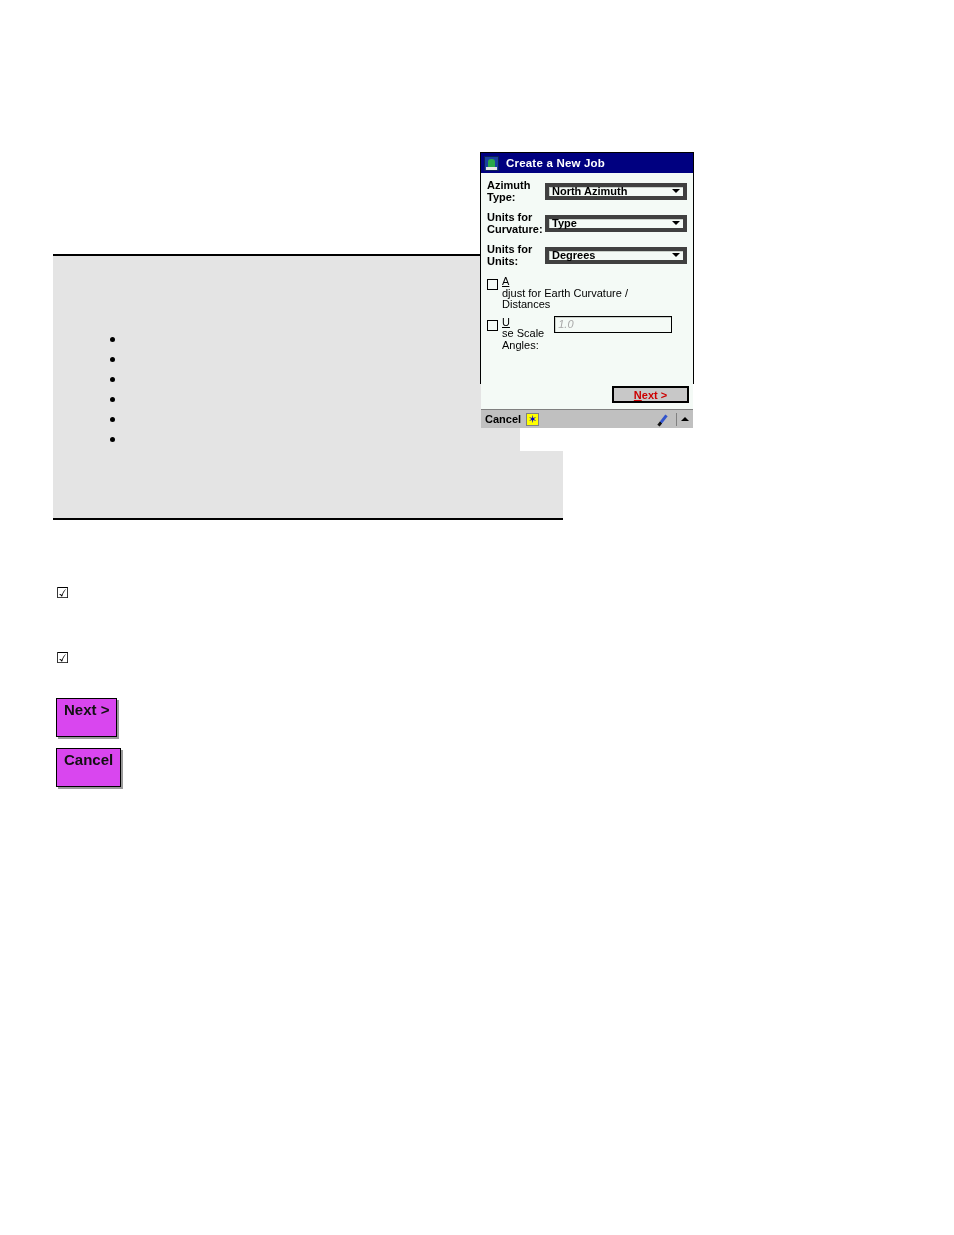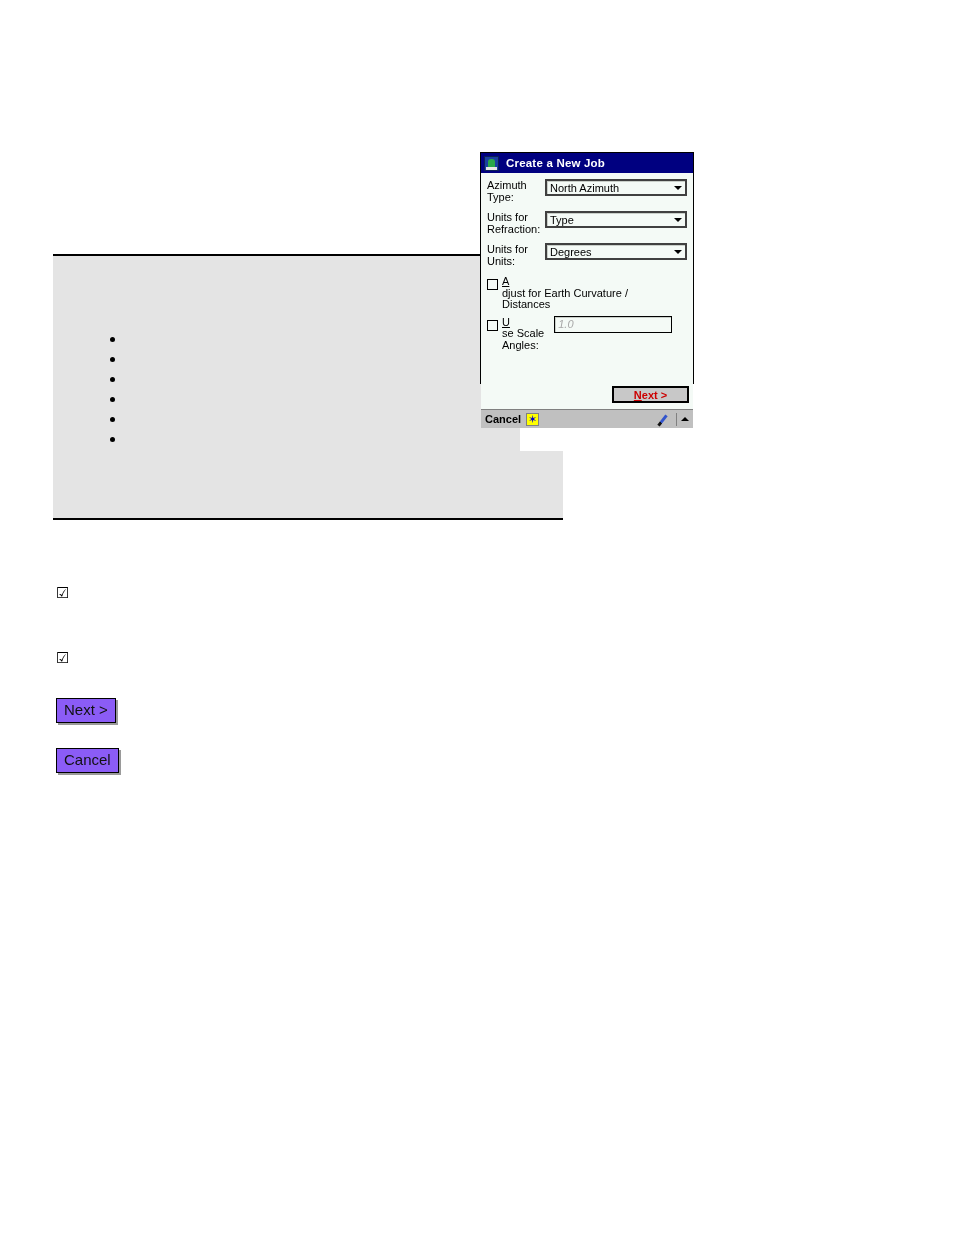--- a/index.html
+++ b/index.html
@@ -68,28 +68,29 @@
     font-size: 15px;
     line-height: 15px;
     color: #000;
     font-family: "DejaVu Sans", sans-serif;
   }
   #chk-1 { left: 56px; top: 586px; }
   #chk-2 { left: 56px; top: 651px; }
 
   .inline-btn {
     position: absolute;
-    background: #8b5cf6;
+    background: #d946ef;
     border: 1px solid #000000;
     box-shadow: 2px 2px 0 #9a9a9a;
     font-size: 15px;
     color: #111;
-    padding: 2px 7px 4px 7px;
+    padding: 2px 7px 18px 7px;
     font-family: "Liberation Sans", sans-serif;
     white-space: nowrap;
+    font-weight: bold;
   }
   #doc-next-btn { left: 56px; top: 698px; }
   #doc-cancel-btn { left: 56px; top: 748px; }
 
   
   #dialog {
     position: absolute;
     left: 480px;
     top: 152px;
     width: 214px;
@@ -146,36 +147,37 @@
   .dlg-body {
     position: relative;
     height: 236px;
     background: #f4faf6;
     padding: 6px 6px 0 6px;
     box-sizing: border-box;
   }
 
   .field-row {
     display: flex;
-    align-items: flex-start;
+    align-items: center;
     margin-bottom: 8px;
+    font-weight: bold;
   }
   .field-label {
     width: 58px;
     flex: 0 0 auto;
     line-height: 11.5px;
     font-size: 11px;
     padding-top: 1px;
   }
   .field-label span { display: block; }
 
   .combo {
     flex: 1 1 auto;
     height: 17px;
-    border: 2px solid #404040;
+    border: 4px solid #404040;
     background: #f4faf6;
     box-sizing: border-box;
     display: flex;
     align-items: center;
     position: relative;
     box-shadow: inset 1px 1px 0 #c9cfc9;
   }
   .combo-value {
     padding-left: 3px;
     font-size: 11px;
@@ -366,21 +368,21 @@
       </div>
       <div class="combo">
         <div class="combo-value">North Azimuth</div>
         <div class="combo-arrow"></div>
       </div>
     </div>
 
     <div class="field-row">
       <div class="field-label">
         <span>Units for</span>
-        <span>Refraction:</span>
+        <span>Curvature:</span>
       </div>
       <div class="combo">
         <div class="combo-value">Type</div>
         <div class="combo-arrow"></div>
       </div>
     </div>
 
     <div class="field-row">
       <div class="field-label">
         <span>Units for</span>

